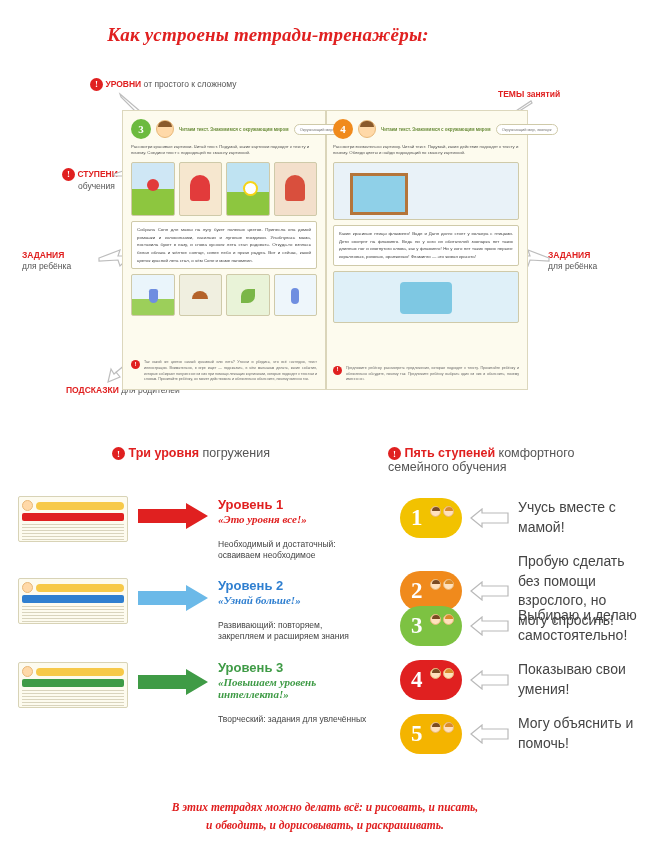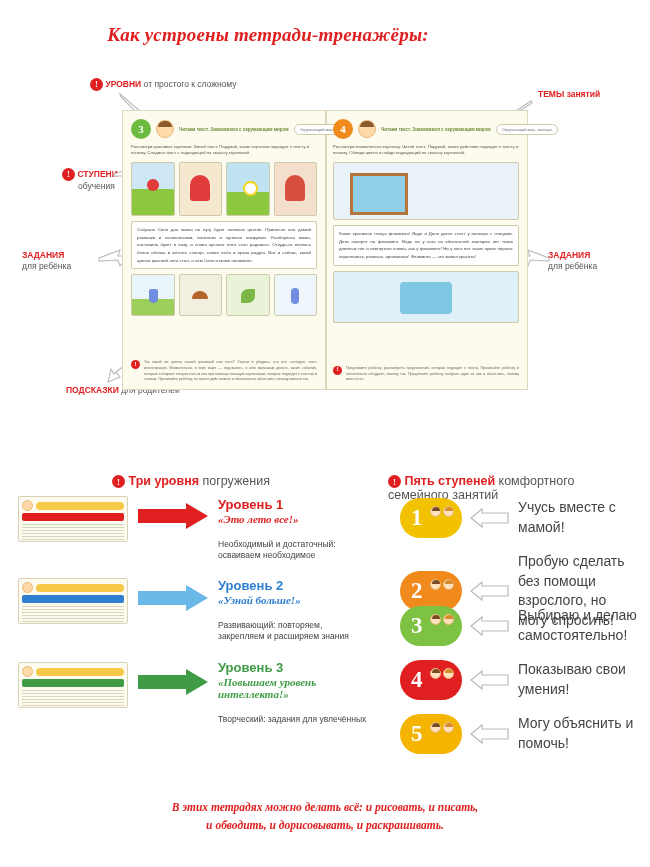--- a/index.html
+++ b/index.html
@@ -116,26 +116,26 @@
   }
 
   
   .bang {
     width:13px; height:13px; border-radius:50%; background:#e02020; color:#fff;
     font-size:9px; font-weight:bold; display:inline-flex; align-items:center;
     justify-content:center; vertical-align:middle; font-family:"Liberation Serif",serif;
   }
   .callout { position:absolute; font-size:8.5px; color:#555; line-height:1.35; }
   .callout .k { color:#e02020; font-weight:bold; }
-  .callout.red-k-only { color:#e02020; font-weight:bold;margin-left:40px; }
+  .callout.red-k-only { color:#e02020; font-weight:bold; }
 
   .arrow { position:absolute; }
 
   
-  .sec-head { position:absolute; font-size:12.5px; color:#555;margin-top:28px; }
+  .sec-head { position:absolute; font-size:12.5px; color:#555; }
   .sec-head .red { color:#e02020; font-weight:bold; }
   .lev-card {
     width:110px; height:46px; border:1px solid #d8d3b6; background:#fdfbef;
     border-radius:2px; position:relative; overflow:hidden; padding:3px;
   }
   .lev-card .minihead{ display:flex; gap:3px; align-items:center; }
   .mini-face{ width:11px;height:11px;border-radius:50%;background:#ffd9a8;border:1px solid #e8b878; }
   .mini-pill{ height:8px; border-radius:4px; flex:1; }
   .mini-lines{ margin-top:3px; }
   .mini-lines i{ display:block; height:1.4px; background:#d9d4bd; margin-bottom:1.6px; }
@@ -278,21 +278,21 @@
     </div>
   </div>
 
   <div class="sec-head" style="left:112px; top:446px;">
     <span class="bang">!</span>
     <span class="red">Три уровня</span><span> погружения</span>
   </div>
 
   <div class="sec-head" style="left:388px; top:446px; width:240px;">
     <span class="bang">!</span>
-    <span class="red">Пять ступеней</span><span> комфортного семейного занятий</span>
+    <span class="red">Пять ступеней</span><span> комфортного семейного обучения</span>
   </div>
 
   <div style="position:absolute; left:18px; top:496px;">
     <div class="lev-card">
       <div class="minihead">
         <div class="mini-face"></div>
         <div class="mini-pill" style="background:#f7c948;"></div>
       </div>
       <div class="mini-banner" style="background:#e02020;"></div>
       <div class="mini-lines">
@@ -304,21 +304,21 @@
           <i></i>
           <i></i>
         </div>
     </div>
   </div>
   <svg class="big-arrow" style="left:138px; top:503px;" viewBox="0 0 70 26">
     <path d="M0 6 L48 6 L48 0 L70 13 L48 26 L48 20 L0 20 Z" fill="#e02020"></path>
   </svg>
   <div class="lev-text" style="left:218px; top:497px;">
     <div class="lev-title c-red">Уровень 1</div>
-    <div class="lev-sub c-red">«Это лето все!»</div>
+    <div class="lev-sub c-red">«Это уровня все!»</div>
     <div class="lev-desc">Необходимый и достаточный: осваиваем необходимое</div>
   </div>
 
   <div style="position:absolute; left:18px; top:578px;">
     <div class="lev-card">
       <div class="minihead">
         <div class="mini-face"></div>
         <div class="mini-pill" style="background:#f7c948;"></div>
       </div>
       <div class="mini-banner" style="background:#2f7fd0;"></div>

